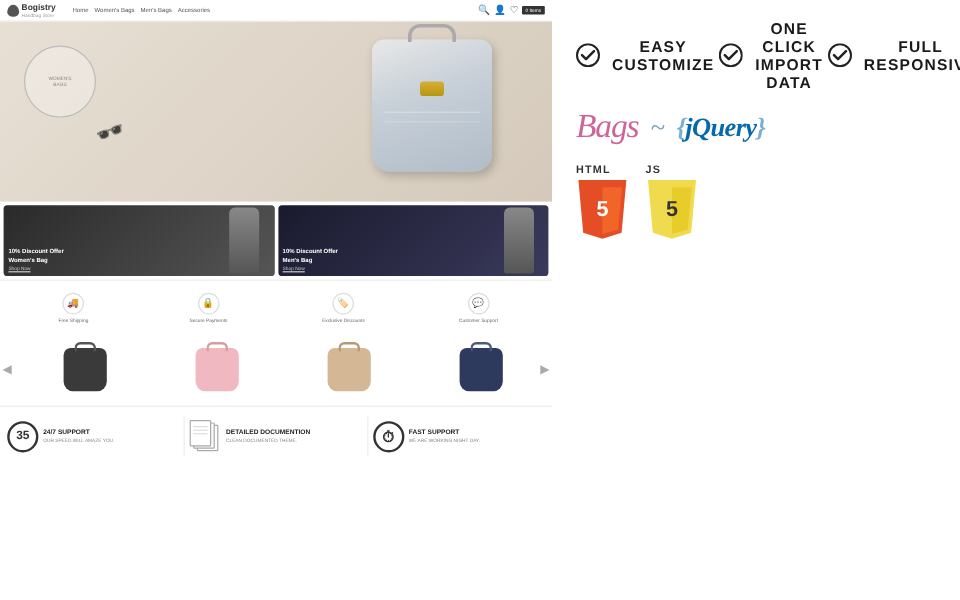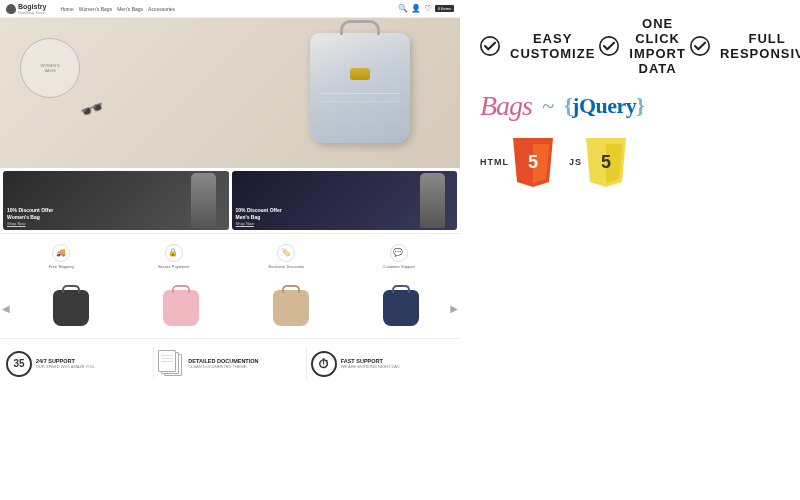--- a/index.html
+++ b/index.html
@@ -438,34 +438,34 @@
       font-style: italic;
       color: #cf649a;
       font-weight: 400;
       letter-spacing: -1px;
     }
 
     
     .jquery-logo {
       font-family: Georgia, 'Times New Roman', serif;
       font-size: 22px;
+      font-style: italic;
       color: #0769ad;
       font-weight: bold;
       letter-spacing: -0.5px;
     }
     .jquery-curly {
       font-size: 22px;
       color: #78b0d0;
     }
 
     
     .shield-badge {
       display: flex;
-      flex-direction: row;
-      align-items: center;
+      flex-direction: column;
       gap: 2px;
     }
     .shield-label {
       font-size: 9px;
       font-weight: bold;
       color: #333;
       letter-spacing: 1px;
     }
     .shield-shape {
       width: 44px;

